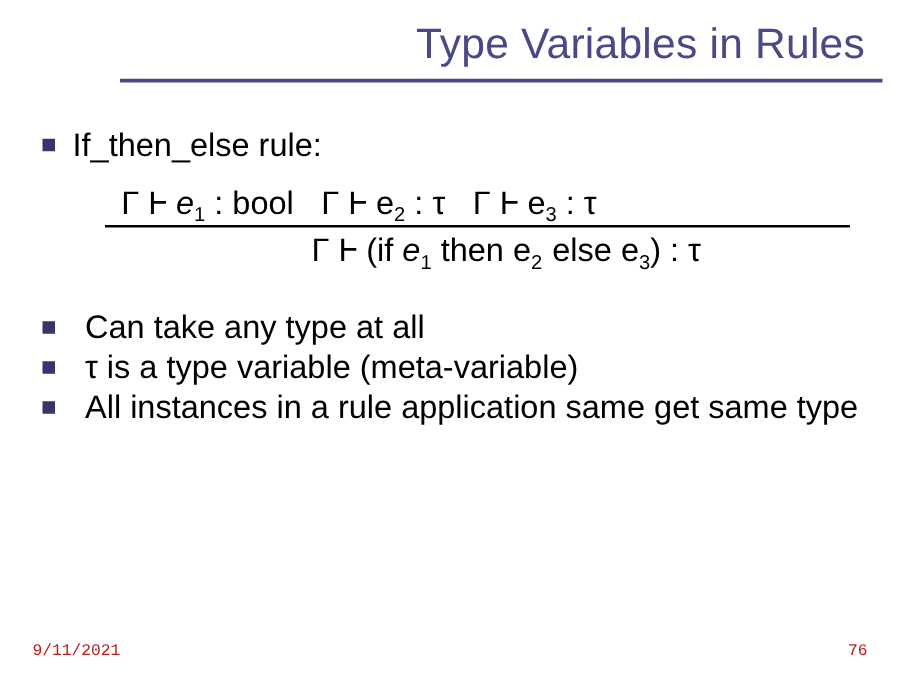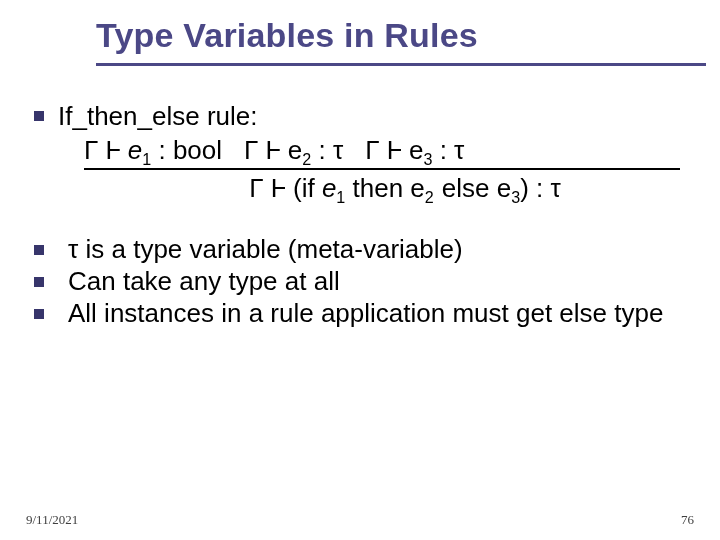--- a/index.html
+++ b/index.html
@@ -18,55 +18,57 @@
     padding: 12px 28px 10px 28px;
     position: relative;
   }
   .title-wrap {
     margin-left: 68px;
     margin-top: 4px;
   }
   .title {
     color: #4b4886;
     font-size: 34px;
-    font-weight: 700;
+    font-weight: 400;
     letter-spacing: 0.2px;
     padding-bottom: 6px;
+    text-align: right;
   }
   .title-underline {
     height: 3px;
     background: #4b4886;
     width: 610px;
     margin-top: 2px;
   }
   .body {
     margin-top: 34px;
     font-size: 26px;
     line-height: 1.24;
   }
   .bullet-row {
     padding-left: 6px;
-    margin-bottom: 2px;
+    margin-bottom: 14px;
   }
   .sq {
     display: inline-block;
     width: 10px;
     height: 10px;
     background: #37356b;
     vertical-align: middle;
     margin-right: 14px;
     margin-top: -4px;
     flex: 0 0 auto;
   }
   .rule-block {
     margin-left: 56px;
     margin-top: 2px;
   }
   .premises {
     white-space: nowrap;
+    margin-left: 13px;
   }
   .hrule {
     border-top: 2px solid #000;
     width: 596px;
     margin-left: 0;
     margin-top: 2px;
     margin-bottom: 2px;
   }
   .conclusion {
     margin-left: 34px;
@@ -91,23 +93,23 @@
   .li2 .txt {
     flex: 1;
   }
   .lead-gap { display:inline-block; width:6px; }
 
   .footer {
     position: absolute;
     bottom: 12px;
     left: 26px;
     right: 26px;
-    font-family: Liberation Serif, serif;
+    font-family: Liberation Mono, monospace;
     font-size: 13px;
-    color: #404040;
+    color: #b91c1c;
     display: flex;
     justify-content: space-between;
   }
   .gap1 { display:inline-block; width:22px; }
   .gap2 { display:inline-block; width:22px; }
   .tspace { display:inline-block; width:8px; }
 </style>
 </head>
 <body>
 
@@ -126,29 +128,29 @@
 
     <div class="rule-block">
       <div class="premises">Γ Ⱶ <span class="it">e</span><sub>1</sub> : bool<span class="gap1"></span>Γ Ⱶ e<sub>2</sub> : τ<span class="gap2"></span>Γ Ⱶ e<sub>3</sub> : τ</div>
       <div class="hrule"></div>
       <div class="conclusion">Γ Ⱶ (if <span class="it">e</span><sub>1</sub> then e<sub>2</sub><span class="tspace"></span>else e<sub>3</sub>) : τ</div>
     </div>
 
     <div class="list2">
       <div class="li2">
         <span class="sq"></span>
+        <span class="txt"><span class="lead-gap"></span><span>Can take any type at all</span></span>
+      </div>
+      <div class="li2">
+        <span class="sq"></span>
         <span class="txt"><span class="lead-gap"></span><span>τ is a type variable (meta-variable)</span></span>
       </div>
       <div class="li2">
         <span class="sq"></span>
-        <span class="txt"><span class="lead-gap"></span><span>Can take any type at all</span></span>
-      </div>
-      <div class="li2">
-        <span class="sq"></span>
-        <span class="txt"><span class="lead-gap"></span><span>All instances in a rule application must get else type</span></span>
+        <span class="txt"><span class="lead-gap"></span><span>All instances in a rule application same get same type</span></span>
       </div>
     </div>
 
   </div>
 
   <div class="footer">
     <span>9/11/2021</span>
     <span>76</span>
   </div>
 

